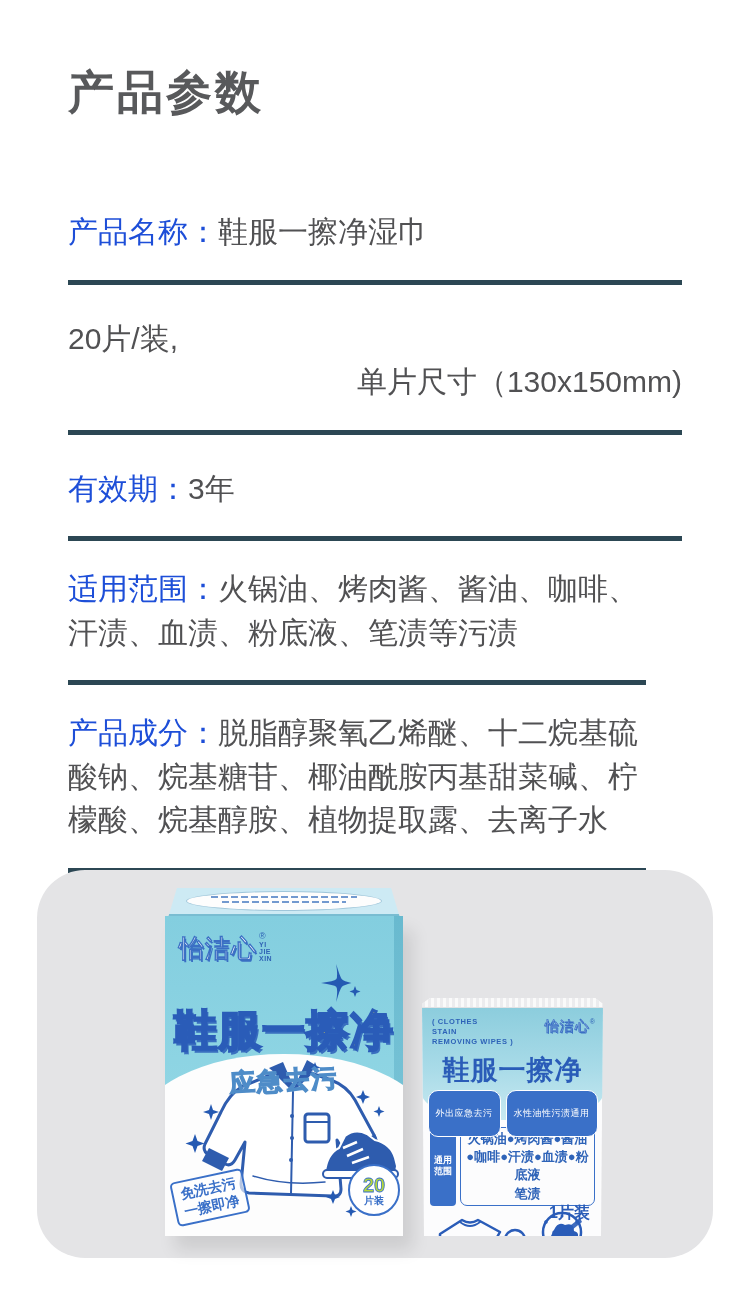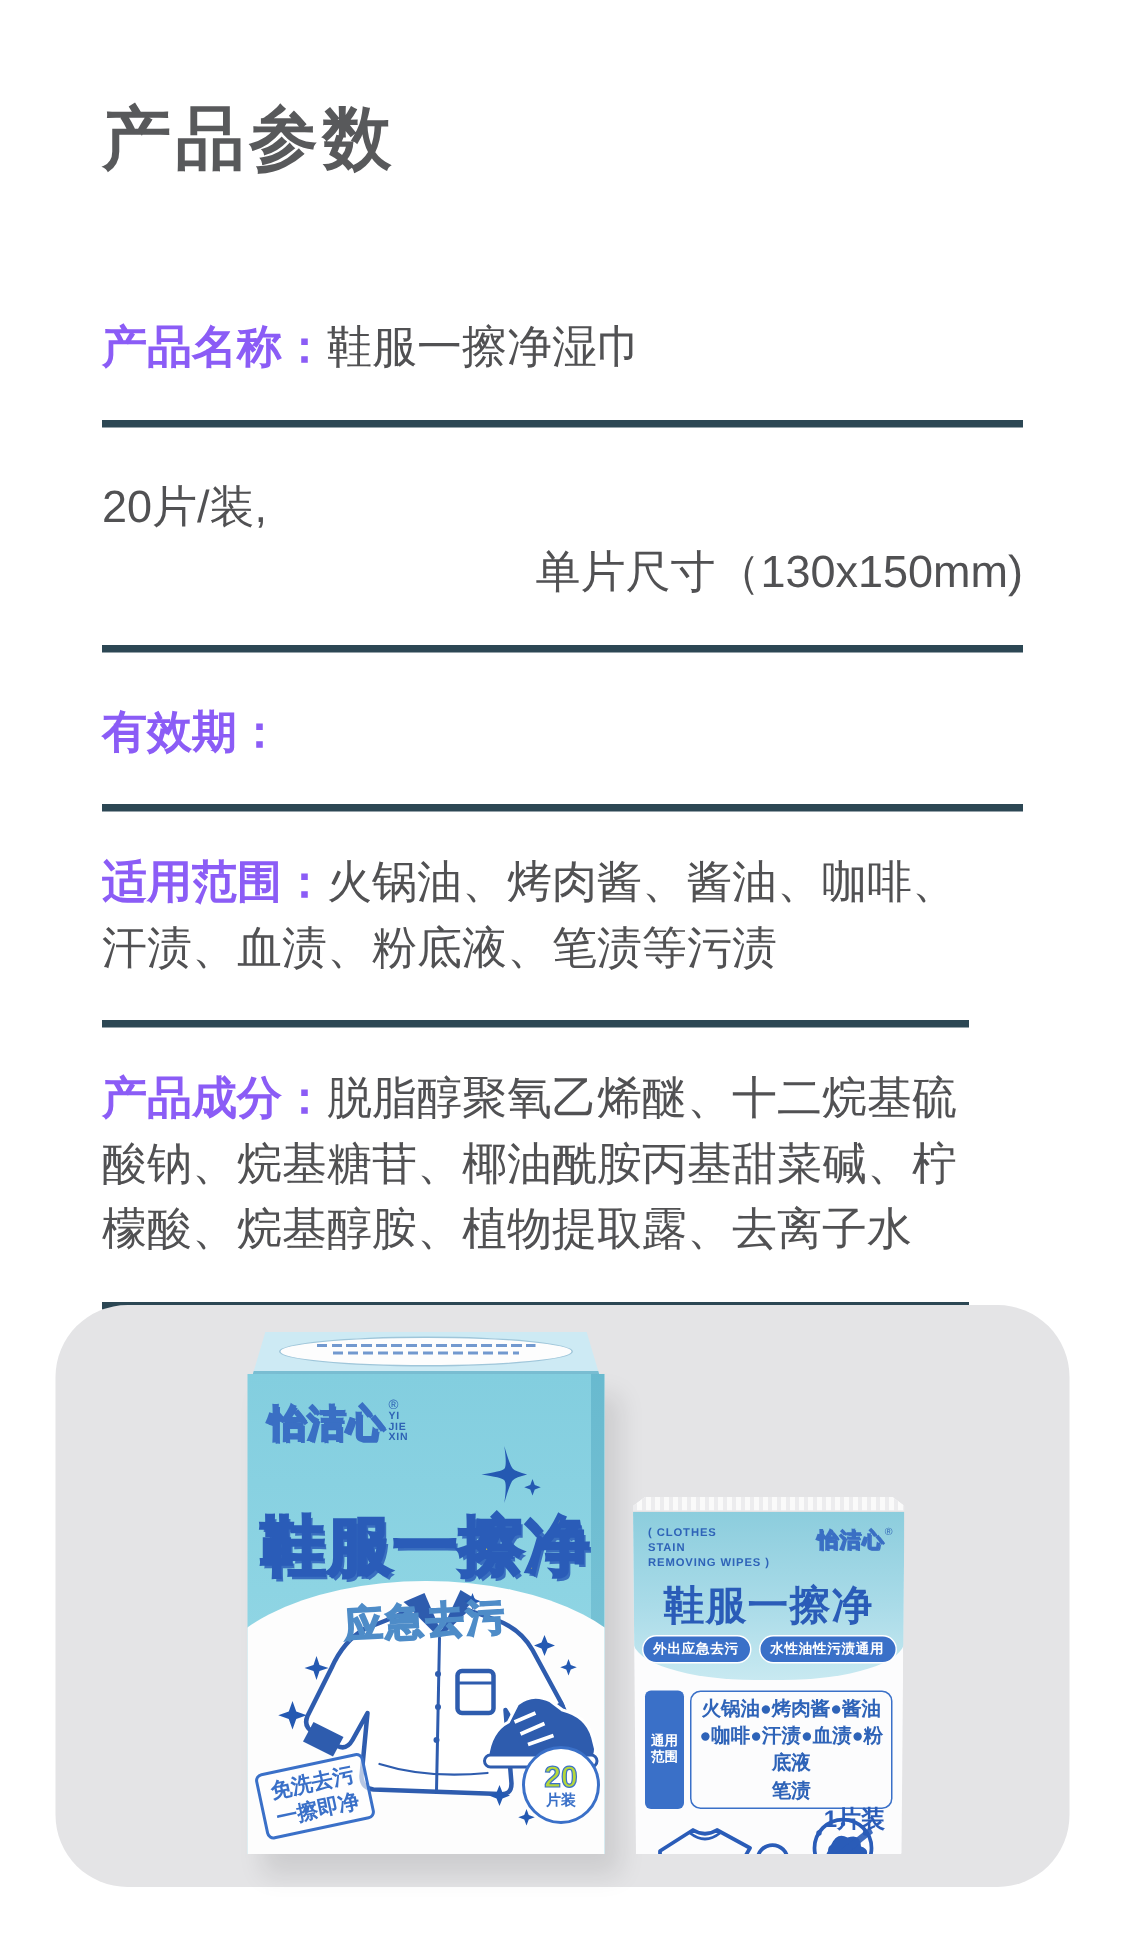--- a/index.html
+++ b/index.html
@@ -12,21 +12,21 @@
   .page-title{
     margin:62px 0 0 68px;
     font-size:46px;font-weight:800;color:#58595b;letter-spacing:3px;
   }
   
   .specs{margin:54px 68px 0 68px;}
   .spec-row{
     border-bottom:5px solid #2c4754;
     font-size:30px;color:#515153;line-height:1.45;
   }
-  .spec-row .lbl{font-weight:700;color:#8b5cf6;}
+  .spec-row .lbl{font-weight:400;color:#1d4ed8;}
   .row-flex{display:flex;padding:32px 0 26px 0;}
   .row-flex .lbl{flex:none;}
   .row-flex .val{flex:1;}
   .row-para{display:block;padding:26px 0 26px 0;max-width:578px;}
   .row-para .lbl{display:inline;}
   .row-para .val{display:inline;}
   
   .stage{
     position:absolute;left:37px;top:870px;width:676px;height:388px;
     background:#e4e4e6;border-radius:48px;
@@ -49,21 +49,21 @@
     position:relative;height:320px;overflow:hidden;
     background:linear-gradient(180deg,#83cedf 0%,#8dd4e3 45%,#9ddbe8 100%);
     box-shadow:10px 14px 16px rgba(0,0,0,.10);
   }
   .box-front::after{
     content:"";position:absolute;top:0;right:0;width:9px;height:100%;
     background:linear-gradient(180deg,#64b6cc,#7cc5d8);opacity:.85;
   }
   .box-logo{position:absolute;left:14px;top:16px;display:flex;align-items:flex-start;}
   .bubble-brand{
-    font-size:25px;font-weight:700;color:#ffffff;letter-spacing:1px;
+    font-size:25px;font-weight:400;color:#ffffff;letter-spacing:1px;
     -webkit-text-stroke:1.3px #3a6fc4;text-shadow:1.5px 1.5px 0 #3a6fc4;
   }
   .brand-side{display:flex;flex-direction:column;margin-left:2px;line-height:1;}
   .brand-side .en{font-size:7px;font-weight:700;color:#2f63b5;letter-spacing:.5px;}
   .reg{font-size:9px;color:#2f63b5;line-height:1;}
   .box-sparkle{position:absolute;right:42px;top:48px;}
   .box-title{
     position:absolute;left:0;right:0;top:86px;text-align:center;
     font-size:43px;font-weight:900;letter-spacing:1px;white-space:nowrap;
   }
@@ -109,21 +109,21 @@
   .s-logo{position:absolute;right:8px;top:10px;display:flex;}
   .s-logo .bubble-brand{font-size:14px;-webkit-text-stroke:.8px #3a6fc4;text-shadow:1px 1px 0 #3a6fc4;}
   .s-logo .reg{font-size:7px;}
   .s-title{
     position:absolute;left:0;right:0;top:44px;text-align:center;
     font-size:27px;font-weight:900;color:#2a5cb8;letter-spacing:1px;white-space:nowrap;
   }
   .s-pills{position:absolute;left:0;right:0;top:82px;display:flex;justify-content:center;gap:5px;}
   .pill{
     background:#3a70c8;color:#fff;border:1px solid #fff;border-radius:10px;
-    font-size:9px;font-weight:700;padding:2px 7px;white-space:nowrap;letter-spacing:.5px;
+    font-size:9px;font-weight:400;padding:16px 7px;white-space:nowrap;letter-spacing:.5px;
   }
   .s-scope{display:flex;gap:4px;margin:7px 8px 0 8px;align-items:stretch;}
   .scope-lbl{
     flex:none;background:#3a70c8;color:#fff;border-radius:4px;padding:2px 4px;
     font-size:9px;font-weight:800;line-height:1.3;text-align:center;
     display:flex;flex-direction:column;justify-content:center;
   }
   .scope-box{
     flex:1;border:1.5px solid #3a70c8;border-radius:7px;padding:2px 4px;
     font-size:13px;font-weight:700;color:#2e63b8;text-align:center;line-height:1.4;
@@ -143,20 +143,21 @@
     <span class="val">鞋服一擦净湿巾</span>
   </div>
   <div class="spec-row row-flex">
     <span class="val">
       <span style="display:block;">20片/装,</span>
       <span style="display:block;text-align:right;">单片尺寸（130x150mm)</span>
     </span>
   </div>
   <div class="spec-row row-flex">
     <span class="lbl">有效期：</span>
+    <span class="val">3年</span>
   </div>
   <div class="spec-row row-para">
     <span class="lbl">适用范围：</span><span class="val">火锅油、烤肉酱、酱油、咖啡、汗渍、血渍、粉底液、笔渍等污渍</span>
   </div>
   <div class="spec-row row-para">
     <span class="lbl">产品成分：</span><span class="val">脱脂醇聚氧乙烯醚、十二烷基硫酸钠、烷基糖苷、椰油酰胺丙基甜菜碱、柠檬酸、烷基醇胺、植物提取露、去离子水</span>
   </div>
 </div>
 
 <div class="stage">

